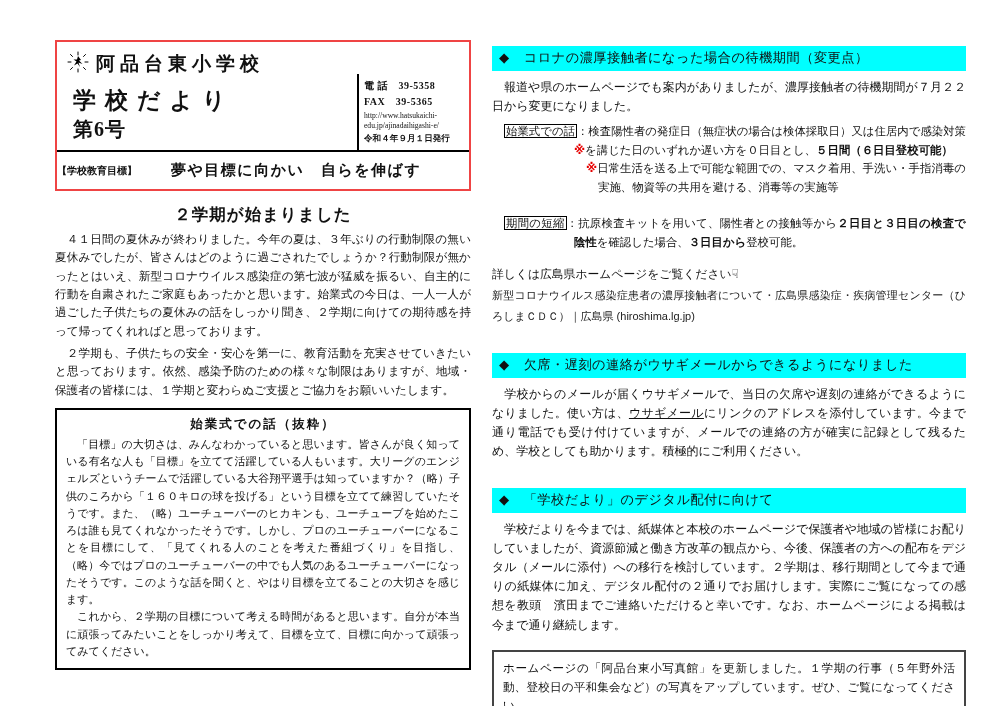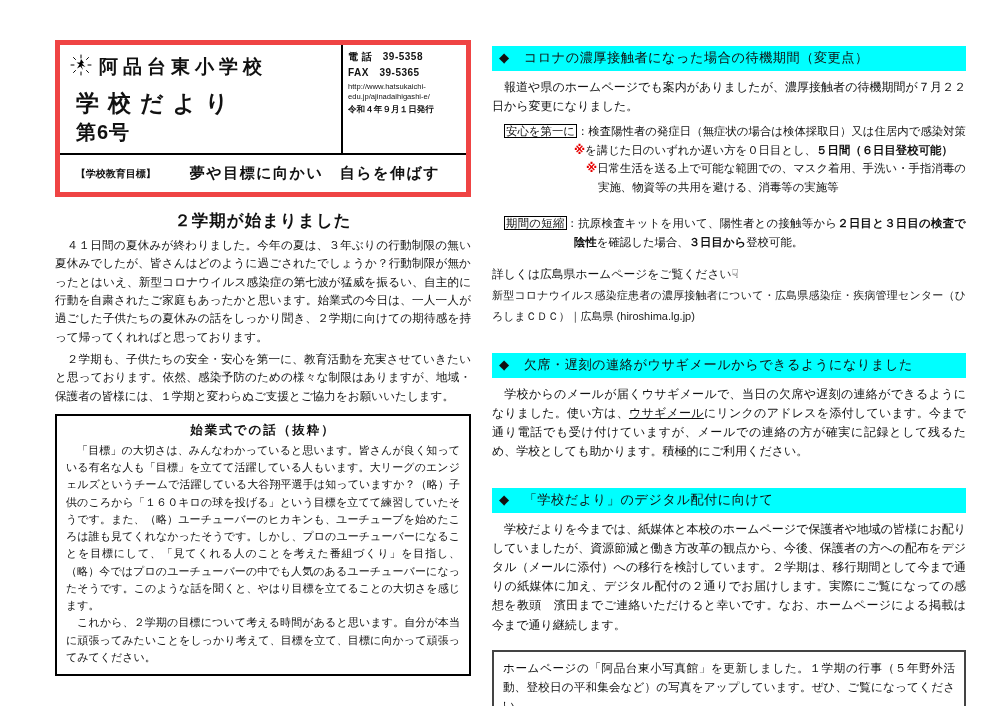--- a/index.html
+++ b/index.html
@@ -7,37 +7,37 @@
     width:1000px; height:706px;
     font-family:"Liberation Sans","DejaVu Sans",sans-serif;
     color:#111; position:relative; overflow:hidden;
   }
   .page { position:absolute; inset:0; background:#fff; }
 
   
   .col-left  { position:absolute; left:55px;  top:40px; width:416px; }
   .col-right { position:absolute; left:492px; top:46px; width:474px; }
 
-  .header-box { border:5px solid #ef4444; }
+  .header-box { border:2px solid #ef4444;font-family:Liberation Serif, serif; }
   .header-top { display:flex; border-bottom:2px solid #000; }
   .header-left { flex:1; padding:9px 8px 7px 10px; }
-  .header-right { width:100px; border-left:2px solid #000; padding:5px 18px 3px 5px; }
+  .header-right { width:100px; border-left:2px solid #000; padding:5px 5px 3px 5px;margin-top:32px; }
 
   .school-line { display:flex; align-items:center; gap:7px; }
   .school-name { font-weight:bold; font-size:19px; letter-spacing:5px; white-space:nowrap; }
   .newsletter-line { margin-top:8px; display:flex; align-items:baseline;flex-direction:column; }
   .newsletter-title { font-weight:bold; font-size:23px; letter-spacing:9px; white-space:nowrap; }
   .issue-no { font-weight:bold; font-size:20px; letter-spacing:1px; margin-left:6px; white-space:nowrap; }
 
   .tel-line, .fax-line { font-weight:bold; font-size:10px; white-space:nowrap; letter-spacing:.5px; }
   .fax-line { margin-top:2px; }
   .url-line { font-size:7.6px; margin-top:2px; word-break:break-all; line-height:1.35; }
   .date-line { font-weight:bold; font-size:8.6px; margin-top:1px; white-space:nowrap; }
 
-  .goal-row { display:flex; align-items:center; padding:9px 10px 9px 0;justify-content:center; }
+  .goal-row { display:flex; align-items:center; padding:9px 10px 9px 0; }
   .goal-label { font-size:10px; font-weight:bold; white-space:nowrap; }
   .goal-text { font-size:15px; font-weight:bold; letter-spacing:1.5px; margin-left:34px; white-space:nowrap; }
 
   .article-title { text-align:center; font-weight:bold; font-size:16.5px; margin:13px 0 4px; letter-spacing:1px; }
   .body-p { font-size:11.6px; line-height:1.58; margin:0 0 4px; text-align:justify; }
 
   .speech-box { border:2px solid #000; margin-top:9px; padding:6px 9px 8px; }
   .speech-title { text-align:center; font-weight:bold; font-size:12.5px; margin-bottom:3px; letter-spacing:2px; }
   .speech-p { font-size:11px; line-height:1.57; margin:0; text-align:justify; }
 
@@ -124,21 +124,21 @@
   </div>
 
   <div class="col-right">
 
     <div>
       <span class="section-heading"><span class="diamond">◆</span><span>コロナの濃厚接触者になった場合の待機期間（変更点）</span></span>
 
       <p class="rc-p">　報道や県のホームページでも案内がありましたが、濃厚接触者の待機期間が７月２２日から変更になりました。</p>
 
       <div class="def-item">
-        <span class="tag">安心を第一に</span><span>：検査陽性者の発症日（無症状の場合は検体採取日）又は住居内で感染対策</span><span class="red">※</span><span>を講じた日のいずれか遅い方を０日目とし、</span><span class="b">５日間（６日目登校可能）</span>
+        <span class="tag">始業式での話</span><span>：検査陽性者の発症日（無症状の場合は検体採取日）又は住居内で感染対策</span><span class="red">※</span><span>を講じた日のいずれか遅い方を０日目とし、</span><span class="b">５日間（６日目登校可能）</span>
       </div>
 
       <div class="note-line">
         <span class="red">※</span><span>日常生活を送る上で可能な範囲での、マスク着用、手洗い・手指消毒の実施、物資等の共用を避ける、消毒等の実施等</span>
       </div>
 
       <div class="def-item" style="margin-top:18px;">
         <span class="tag">期間の短縮</span><span>：抗原検査キットを用いて、陽性者との接触等から</span><span class="b">２日目と３日目の検査で陰性</span><span>を確認した場合、</span><span class="b">３日目から</span><span>登校可能。</span>
       </div>
 

